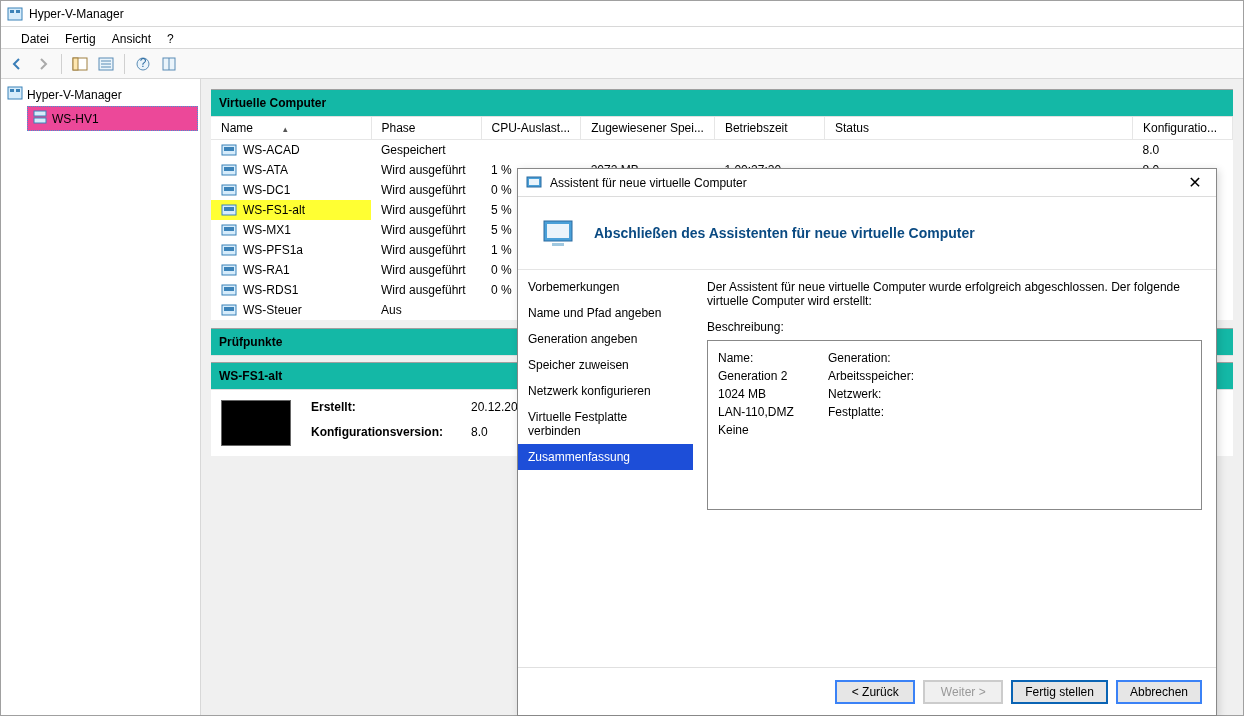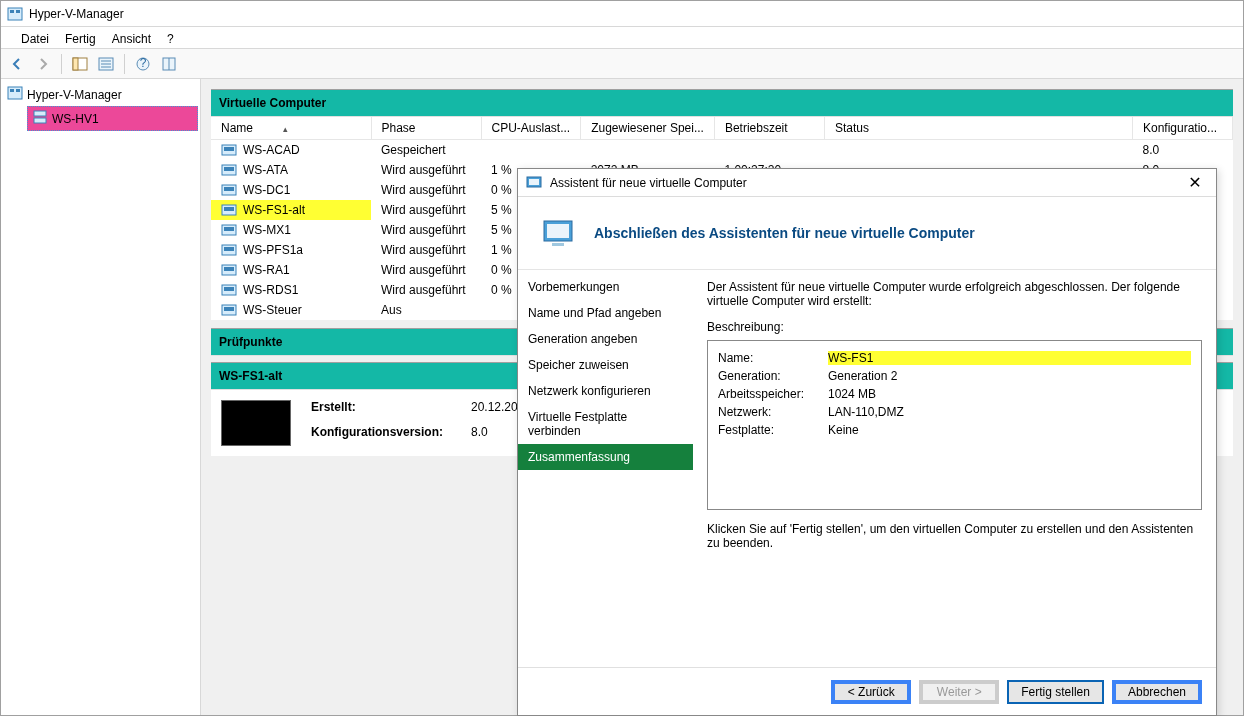--- a/index.html
+++ b/index.html
@@ -52,31 +52,31 @@
     .dialog .dlg-titlebar .dlg-title-text { flex: 1; }
     .dialog .dlg-close { width: 26px; height: 22px; display: inline-flex; align-items: center; justify-content: center; font-size: 16px; cursor: default; }
 
     .dlg-banner { padding: 20px 20px 20px 24px; display: flex; align-items: center; gap: 20px; border-bottom: 1px solid #e5e5e5; }
     .dlg-banner .banner-icon { width: 32px; height: 32px; display: inline-flex; }
     .dlg-banner .banner-title { font-size: 14px; color: #0a4a82; font-weight: 600; }
 
     .dlg-body { flex: 1; display: flex; }
     .dlg-nav { width: 175px; background: #fff; padding-top: 4px; }
     .dlg-nav .nav-item { padding: 6px 10px; font-size: 12px; cursor: default; }
-    .dlg-nav .nav-item.selected { background: #15803d; color: #fff; }
+    .dlg-nav .nav-item.selected { background: #1d4ed8; color: #fff; }
     .dlg-main { flex: 1; padding: 4px 14px 8px 14px; display: flex; flex-direction: column; }
     .dlg-main .msg { padding: 6px 0 4px 0; }
     .dlg-main .desc-label { padding: 8px 0 6px 0; }
     .summary-box { border: 1px solid #888; padding: 10px; height: 170px; overflow: auto; }
     .summary-kv { display: grid; grid-template-columns: 110px auto; row-gap: 4px; }
     .summary-kv .v.highlighted { background: #ffff33; }
     .dlg-main .finish-msg { padding: 12px 0; }
 
     .dlg-buttons { height: 48px; border-top: 1px solid #e0e0e0; display: flex; align-items: center; justify-content: flex-end; gap: 8px; padding: 0 14px; }
-    .dlg-buttons button { min-width: 80px; height: 24px; padding: 0 12px; background: #e6e6e6; border: 4px solid #3b82f6; cursor: default; }
+    .dlg-buttons button { min-width: 80px; height: 24px; padding: 0 12px; background: #e6e6e6; border: 2px solid #3b82f6; cursor: default; }
     .dlg-buttons button:disabled { color: #999; background: #f0f0f0; border-color: #ccc; }
     .dlg-buttons button.primary { border: 2px solid #0a64b4; background: #e6e6e6; }
   </style>
 </head>
 <body>
 
 <div class="main-window">
 
   <div class="titlebar">
     <span class="app-icon">
@@ -415,32 +415,30 @@
         <div class="nav-item">Netzwerk konfigurieren</div>
         <div class="nav-item">Virtuelle Festplatte verbinden</div>
         <div class="nav-item selected">Zusammenfassung</div>
       </div>
     <div class="dlg-main">
       <div class="msg">Der Assistent für neue virtuelle Computer wurde erfolgreich abgeschlossen. Der folgende virtuelle Computer wird erstellt:</div>
       <div class="desc-label">Beschreibung:</div>
       <div class="summary-box">
         <div class="summary-kv">
           <span class="k">Name:</span>
-          <span class="v highlighted">WS-FS1</span>
           <span class="k">Generation:</span>
           <span class="v">Generation 2</span>
           <span class="k">Arbeitsspeicher:</span>
           <span class="v">1024 MB</span>
           <span class="k">Netzwerk:</span>
           <span class="v">LAN-110,DMZ</span>
           <span class="k">Festplatte:</span>
           <span class="v">Keine</span>
         </div>
       </div>
-      <div class="finish-msg">Klicken Sie auf 'Fertig stellen', um den virtuellen Computer zu erstellen und den Assistenten zu beenden.</div>
     </div>
   </div>
 
   <div class="dlg-buttons">
     <button>&lt; Zurück</button>
     <button disabled="">Weiter &gt;</button>
     <button class="primary">Fertig stellen</button>
     <button>Abbrechen</button>
   </div>
 </div>

